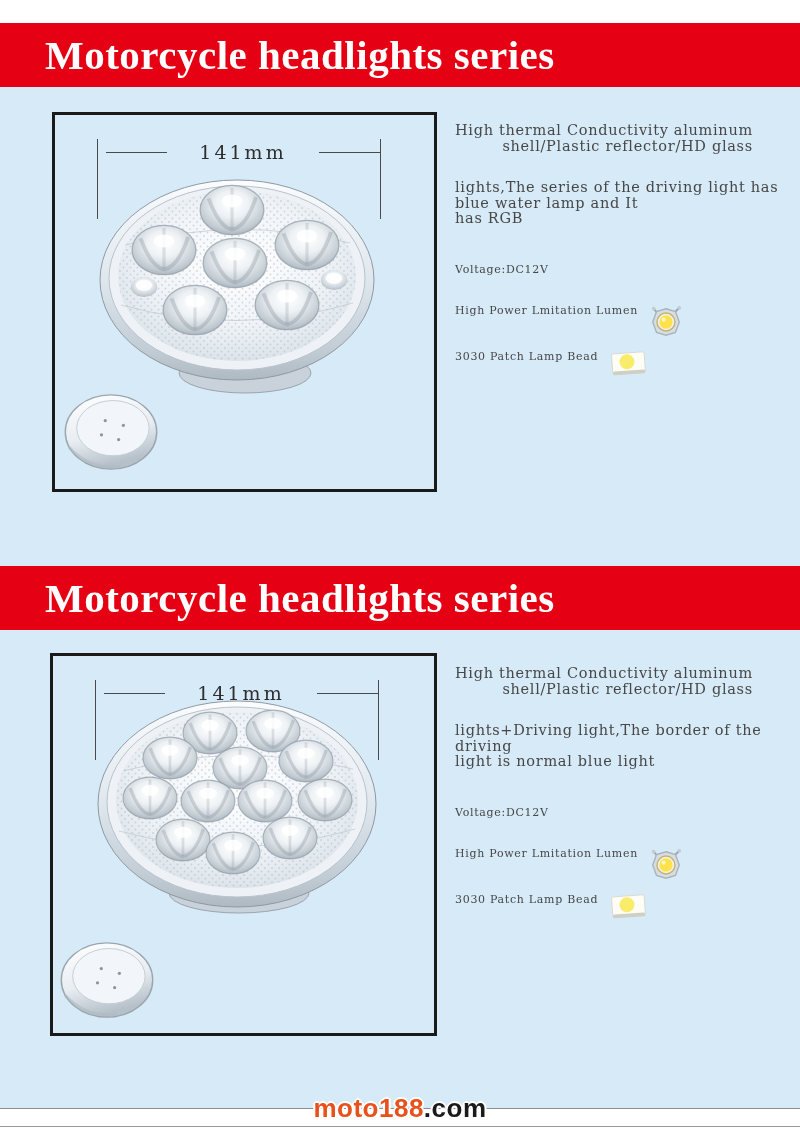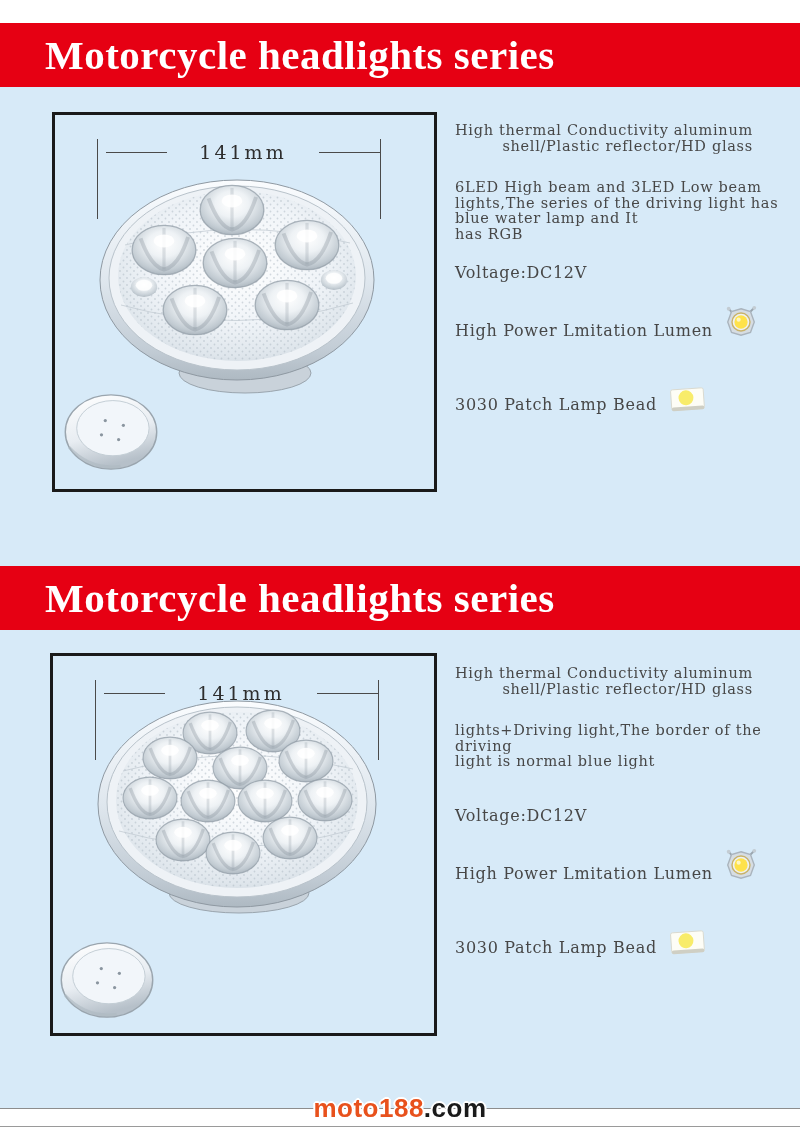--- a/index.html
+++ b/index.html
@@ -28,25 +28,25 @@
   .dim .tick.right{right:0;}
   .dim .rule{position:absolute;left:9px;right:1px;top:2px;display:flex;align-items:center;gap:16px;}
   .dim .seg{flex:1;height:1px;background:#4a4a4a;}
   .dim .dim-label{font-size:19px;color:#2e2e2e;letter-spacing:3px;padding:0 16px;white-space:nowrap;}
 
   .specs{position:absolute;left:455px;top:0;width:335px;color:#474747;}
   .para{position:absolute;left:0;font-size:14.5px;letter-spacing:0.7px;line-height:15.5px;margin:0;}
   .para span{display:block;}
   .p1{top:100px;text-align:right;}
   .p2{top:157px;}
-  .spec-item{position:absolute;left:0;font-size:16px;letter-spacing:0.7px;
-             display:flex;align-items:flex-end;gap:9px;white-space:nowrap;}
+  .spec-item{position:absolute;left:0;font-size:11px;letter-spacing:0.7px;
+             display:flex;align-items:flex-start;gap:9px;white-space:nowrap;}
   .sp-voltage{top:240px;}
   .sp-lumen{top:281px;}
-  .sp-bead{top:327px;margin-top:36px;}
+  .sp-bead{top:327px;}
 
   .footer-white{position:absolute;left:0;top:1109px;width:800px;height:22px;background:#ffffff;}
   .footer-rule{position:absolute;left:0;top:1108px;width:800px;height:1px;background:#8d8d8d;}
   .bottom-rule{position:absolute;left:0;top:1126px;width:800px;height:1px;background:#9a9a9a;}
   .brand{position:absolute;left:0;top:1108px;width:800px;text-align:center;
          transform:translateY(-50%);font-family:"Liberation Sans", sans-serif;
          font-weight:bold;font-size:26px;letter-spacing:0.5px;
          text-shadow:-2px 0 #fff,2px 0 #fff,0 -2px #fff,0 2px #fff,
                      -1px -1px #fff,1px 1px #fff,-1px 1px #fff,1px -1px #fff;}
   .brand .brand-name{color:#e8511c;}
@@ -167,21 +167,20 @@
         </div>
       </div>
     </div>
 
     <div class="specs">
       <p class="para p1">
         <span>High thermal Conductivity aluminum</span>
         <span>shell/Plastic reflector/HD glass</span>
       </p>
       <p class="para p2">
-        <span>6LED High beam and 3LED Low beam</span>
         <span>lights,The series of the driving light has</span>
         <span>blue water lamp and It</span>
         <span>has RGB</span>
       </p>
       <div class="spec-item sp-voltage">
         <span>Voltage:DC12V</span>
       </div>
       <div class="spec-item sp-lumen">
         <span>High Power Lmitation Lumen</span>
         <svg width="38" height="36" viewBox="0 0 40 38">

